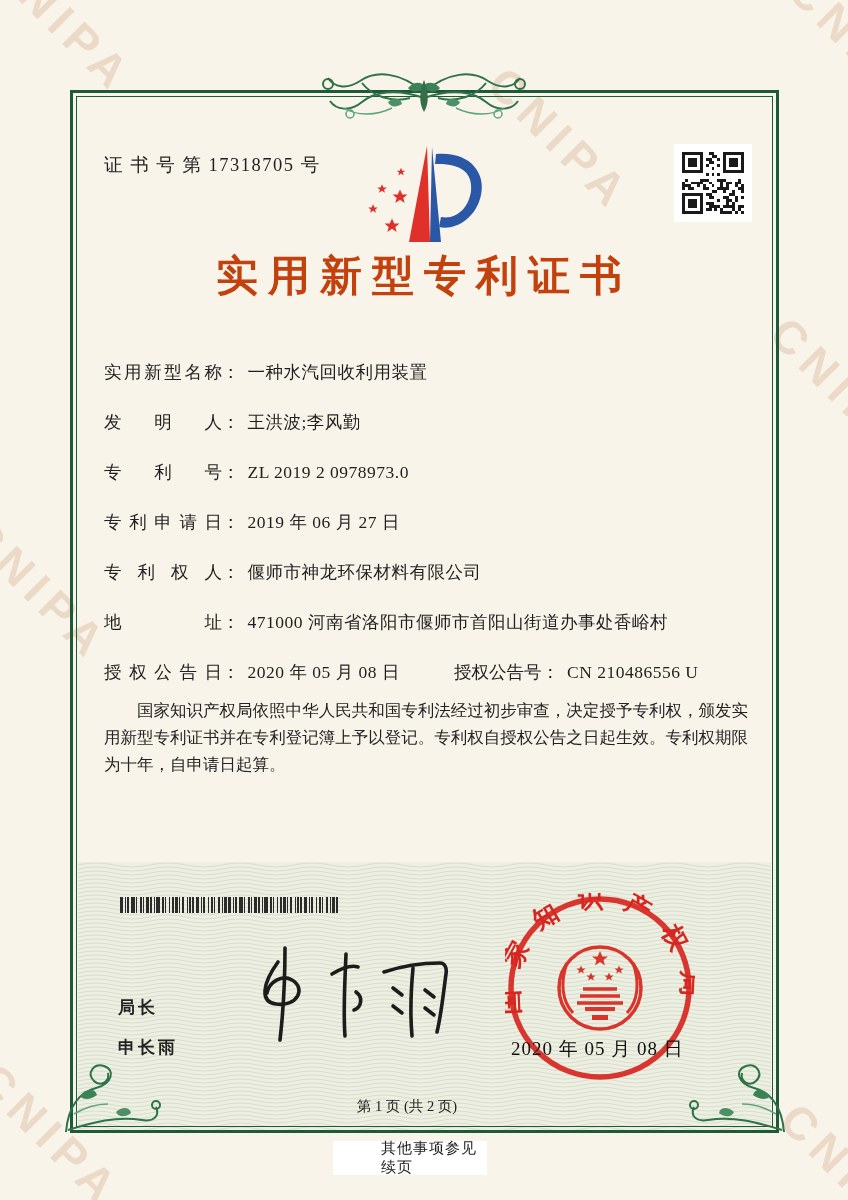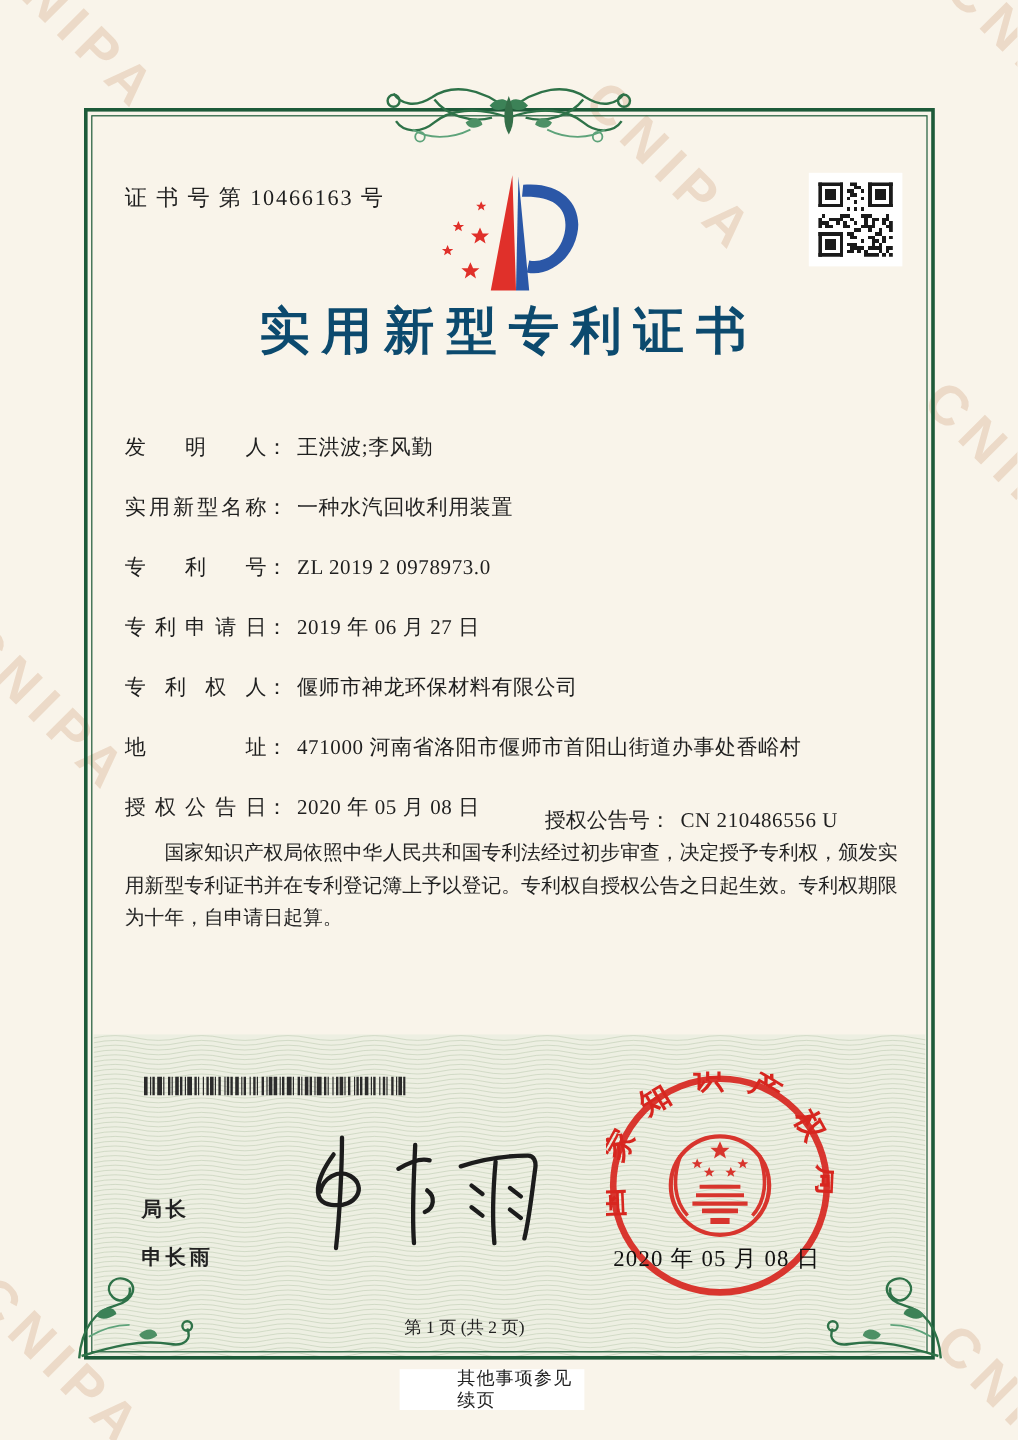--- a/index.html
+++ b/index.html
@@ -23,47 +23,47 @@
 
   .orn { position:absolute; z-index:5; }
 
   
   #cert-no { position:absolute; left:104px; top:152px; font-size:18.5px; letter-spacing:1.5px;
              color:#1f1f1f; z-index:6; }
   #logo { position:absolute; left:356px; top:136px; z-index:6; }
   #qr-box { position:absolute; left:674px; top:144px; width:78px; height:78px; background:#ffffff;
             z-index:6; display:flex; align-items:center; justify-content:center; }
   #doc-title { position:absolute; left:0; top:248px; width:100%; text-align:center;
-               font-size:42px; font-weight:600; letter-spacing:10px; color:#0c4a6e; z-index:6; }
+               font-size:42px; font-weight:600; letter-spacing:10px; color:#c2410c; z-index:6; }
 
   
   #fields { position:absolute; left:104px; top:360px; width:660px; z-index:6; }
   .frow { position:relative; height:50px; font-size:17.5px; color:#1f1f1f; }
   .flabel { display:inline-block; width:118px; text-align:justify; text-align-last:justify; }
   .fvalue { margin-left:8px; letter-spacing:0.5px; }
-  .fcol2 { position:absolute; left:350px; top:0;margin-top:11px; }
+  .fcol2 { position:absolute; left:350px; top:0; }
 
   
   #body-text { position:absolute; left:104px; top:697px; width:644px; z-index:6;
                font-size:16.5px; line-height:27px; text-align:justify; color:#232323; }
   #body-text p { text-indent:2em; }
 
   
   #barcode { position:absolute; left:120px; top:897px; z-index:6; }
   #signer { position:absolute; left:118px; top:970px; z-index:6;
             font-family:"Liberation Sans", sans-serif; font-size:17px; font-weight:600;
             color:#222; letter-spacing:3px;margin-top:26px; }
   #signer div { margin-bottom:17px; }
   #signature { position:absolute; left:232px; top:940px; z-index:6; }
 
   #seal { position:absolute; left:505px; top:893px; z-index:7; }
   #seal-date { position:absolute; left:511px; top:1036px; width:182px; z-index:8;
                font-size:19px; color:#111; letter-spacing:1px; white-space:nowrap; }
 
-  #page-info { position:absolute; left:304px; top:1097px; width:166px; text-align:center;
+  #page-info { position:absolute; left:324px; top:1097px; width:166px; text-align:center;
                font-size:14.5px; color:#222; z-index:6; }
   #footer-note { position:absolute; left:333px; top:1141px; width:154px; height:34px;
                  background:#ffffff; z-index:6; display:flex; align-items:center;
                  justify-content:center; font-size:15px; color:#222; letter-spacing:1px;padding-left:48px; }
 </style>
 </head>
 <body>
 
 <div id="page">
 
@@ -179,21 +179,21 @@
     <g transform="translate(112,0) scale(-1,1)" stroke="#2e7248" fill="none" stroke-width="2">
       <path d="M10 72 C12 46 24 32 40 28 C56 24 60 10 48 6 C38 3 30 13 38 21 C44 27 54 22 52 13"></path>
       <path d="M12 70 C38 62 60 56 86 60 C98 62 104 56 100 47"></path>
       <path d="M18 54 C28 48 40 44 52 44" stroke="#5ea37a" stroke-width="1.5"></path>
       <circle cx="100" cy="45" r="4"></circle>
       <path d="M24 36 C30 28 39 28 41 35 C34 40 27 40 24 36" fill="#3c8257" stroke="none"></path>
       <path d="M60 52 C66 46 74 47 75 53 C69 58 62 57 60 52" fill="#4d9065" stroke="none"></path>
     </g>
   </svg>
 
-  <div id="cert-no">证 书 号 第 10466163 号</div>
+  <div id="cert-no">证 书 号 第 17318705 号</div>
 
   <svg id="logo" width="136" height="118" viewBox="0 0 136 118">
     <defs>
       <path id="star" d="M0,-5 L1.5,-1.6 5,-1.6 2.2,0.7 3.1,4 0,1.9 -3.1,4 -2.2,0.7 -5,-1.6 -1.5,-1.6 Z"></path>
     </defs>
     <polygon points="71,10 53,106 74,106" fill="#e0302a"></polygon>
     <polygon points="76,11 74,106 85,106" fill="#2b57a7"></polygon>
     <path d="M80 18 C114 15 130 37 125 59 C120 83 98 95 83 91 L85 81 C101 84 113 71 115 55 C117 36 104 27 79 28 Z" fill="#2b57a7"></path>
     <use href="#star" transform="translate(45,36) scale(0.85)" fill="#e0302a"></use>
     <use href="#star" transform="translate(26,53) scale(0.95)" fill="#e0302a"></use>
@@ -320,24 +320,24 @@
         <rect x="0" y="14" width="1" height="7" fill="#1a1a1a"></rect>
         <rect x="6" y="14" width="1" height="7" fill="#1a1a1a"></rect>
         <rect x="2" y="16" width="3" height="3" fill="#1a1a1a"></rect>
       </svg>
   </div>
 
   <div id="doc-title">实用新型专利证书</div>
 
   <div id="fields">
     <div class="frow">
+      <span class="flabel">实用新型名称</span>：<span class="fvalue">一种水汽回收利用装置</span>
+    </div>
+    <div class="frow">
       <span class="flabel">发明人</span>：<span class="fvalue">王洪波;李风勤</span>
-    </div>
-    <div class="frow">
-      <span class="flabel">实用新型名称</span>：<span class="fvalue">一种水汽回收利用装置</span>
     </div>
     <div class="frow">
       <span class="flabel">专利号</span>：<span class="fvalue">ZL 2019 2 0978973.0</span>
     </div>
     <div class="frow">
       <span class="flabel">专利申请日</span>：<span class="fvalue">2019 年 06 月 27 日</span>
     </div>
     <div class="frow">
       <span class="flabel">专利权人</span>：<span class="fvalue">偃师市神龙环保材料有限公司</span>
     </div>

